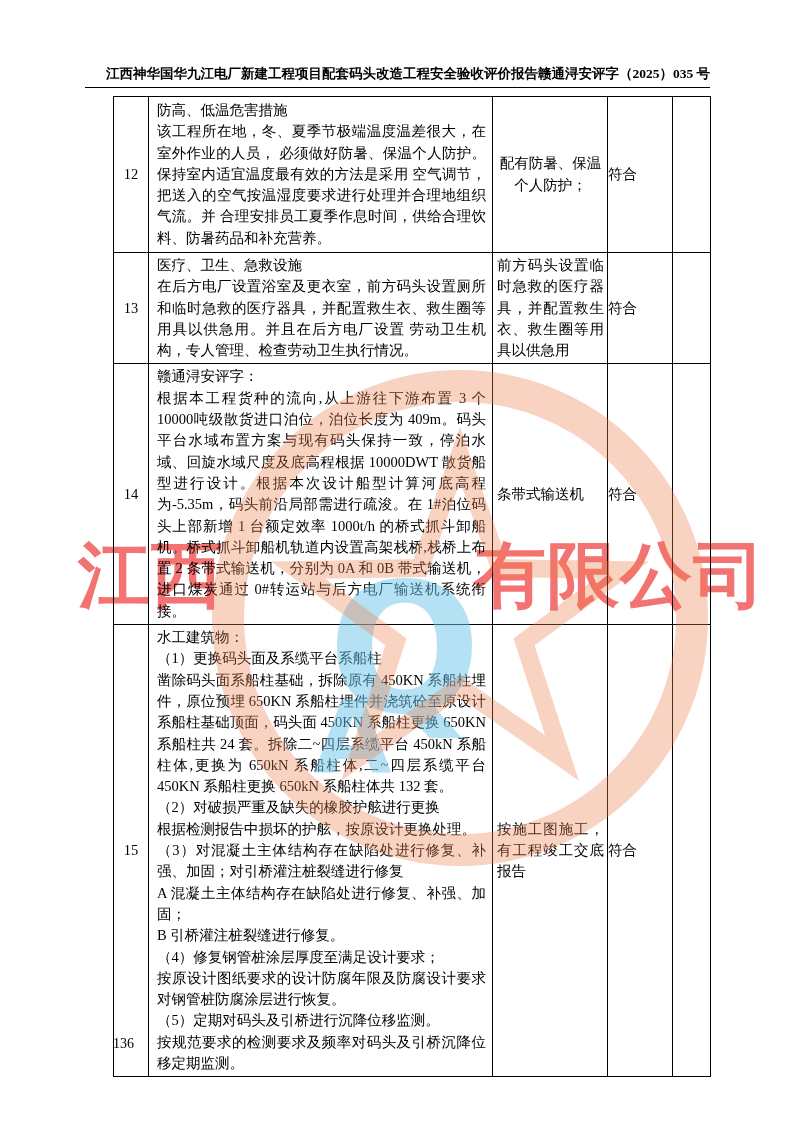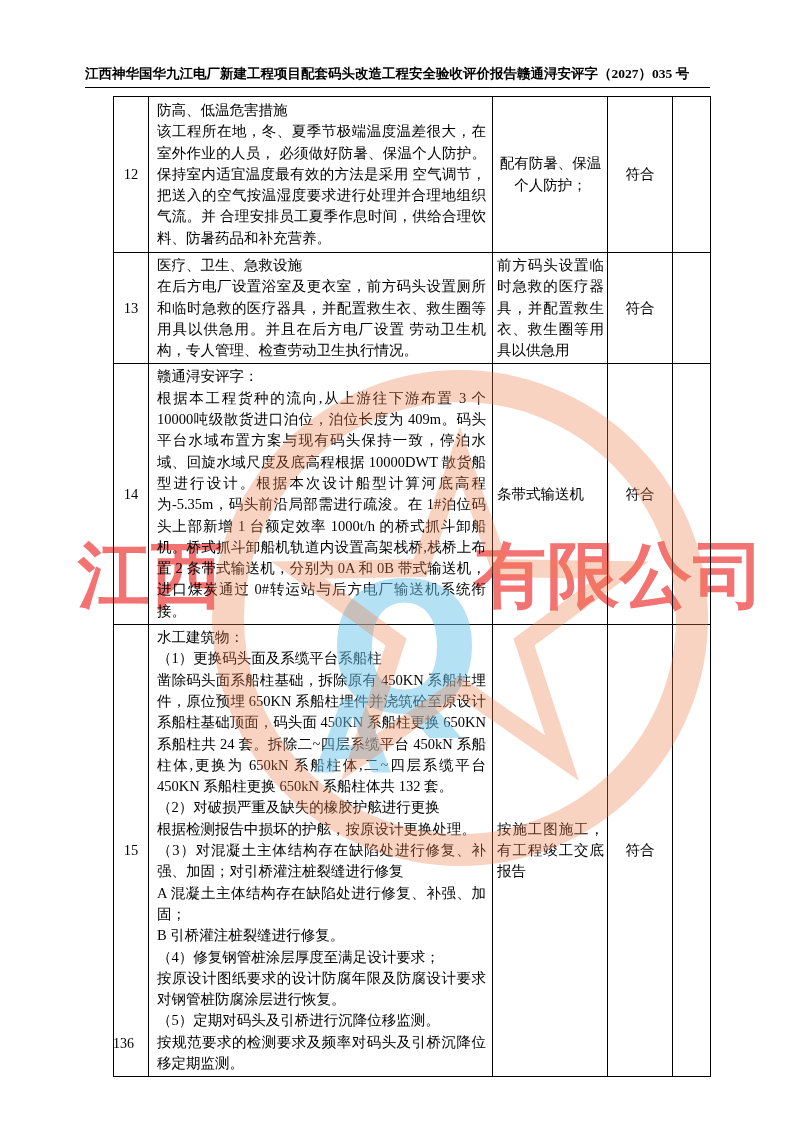--- a/index.html
+++ b/index.html
@@ -11,21 +11,21 @@
     background:#ffffff;
     overflow:hidden;
     font-family:"Liberation Serif","DejaVu Serif",serif;
     color:#000;
   }
 
   
   .hdr {
     position:absolute; left:85px; top:58px; width:625px; height:30px;
     border-bottom:1px solid #000;
-    display:flex; justify-content:flex-start; align-items:flex-end;
+    display:flex; justify-content:flex-end; align-items:flex-end;
     padding-bottom:4px;
     font-size:13.5px; font-weight:bold; white-space:nowrap;
   }
   .hdr .title { letter-spacing:0px; }
   .hdr .docnum { letter-spacing:0px; }
 
   
   .wm-gray {
     position:absolute; top:528px; z-index:0;
     font-family:"Liberation Sans","DejaVu Sans",sans-serif;
@@ -61,21 +61,21 @@
     line-height:21.3px;
     background:transparent;
   }
   td.no { text-align:center; font-size:15px; }
   td.content { padding:2px 6px 2px 8px; }
   .c-title { font-weight:normal; text-align:left; }
   .c-body  { white-space:pre-wrap; text-align:justify; }
   td.measure { padding:2px 3px 2px 4px; font-size:14px; line-height:22px; }
   td.measure.center { text-align:center; }
   td.measure.just { text-align:justify;margin-left:18px; }
-  td.concl { text-align:center; font-size:14.5px; }
+  td.concl { font-size:14.5px; }
   td.empty {}
 
   tr.r12 { height:156px; }
   tr.r13 { height:107px; }
   tr.r14 { height:237px; }
   tr.r15 { height:425px; }
 
   
   .footer {
     position:absolute; left:113px; top:1036px; width:597px;
@@ -85,21 +85,21 @@
 </head>
 <body>
 
 <div class="page">
 
   <div class="wm-gray left">江西</div>
   <div class="wm-gray right">有限公司</div>
 
   <div class="hdr">
     <span class="title">江西神华国华九江电厂新建工程项目配套码头改造工程安全验收评价报告</span>
-    <span class="docnum">赣通浔安评字（2027）035 号</span>
+    <span class="docnum">赣通浔安评字（2025）035 号</span>
   </div>
 
   <table class="main">
     <colgroup>
       <col style="width:35px">
         <col style="width:344px">
         <col style="width:115px">
       <col style="width:65px">
         <col style="width:38px">
     </colgroup>

